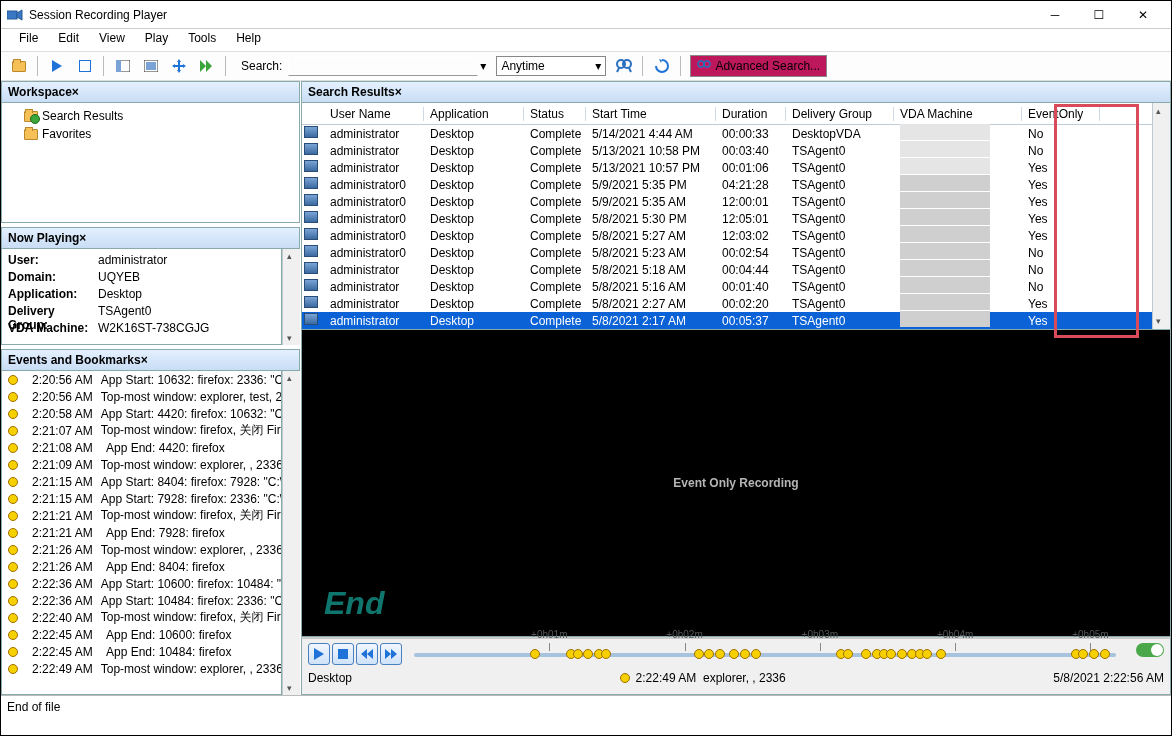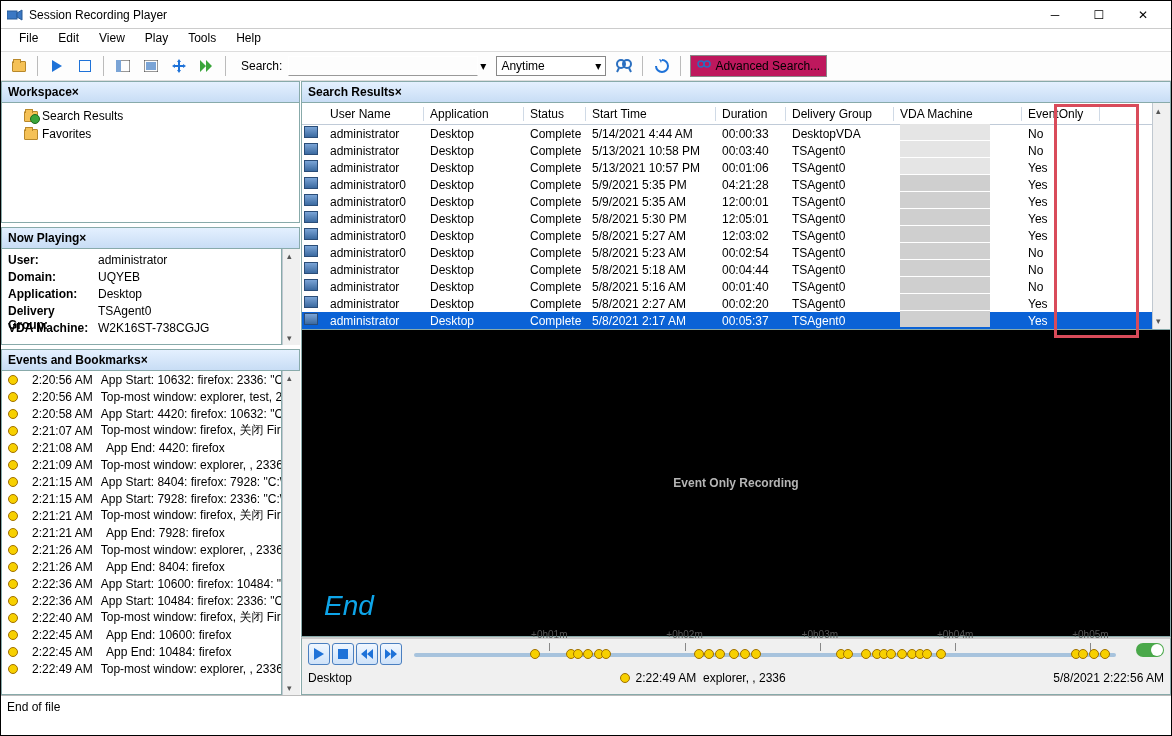--- a/index.html
+++ b/index.html
@@ -57,21 +57,21 @@
   .col-ev { width:78px;}
   .sr-row.selected { background:#0a62d6; color:#fff;}
   .vda-redact { background:#e5e5e5; height:16px; width:90px; display:inline-block;}
   .vda-redact.dark { background:#cfcfcf;}
   .rec-icon { width:14px; height:12px; background:linear-gradient(#7aa4d6,#3b6aa0); border:1px solid #2a4d78; display:inline-block;}
   
   .red-box { position:absolute; border:3px solid #d94b5a; pointer-events:none;}
   
   .player { flex:1; background:#000; border:1px solid #8aa; border-top:none; display:flex; flex-direction:column;}
   .player .msg { flex:1; display:flex; align-items:center; justify-content:center; color:#b5b5b5; font-size:20px; font-weight:bold; position:relative;}
-  .player .bigend { position:absolute; left:22px; bottom:14px; color:#0ea5e9; font-size:28px; font-weight:400; font-style:italic;}
+  .player .bigend { position:absolute; left:22px; bottom:14px; color:#0f766e; font-size:32px; font-weight:700; font-style:italic;}
   .controls { background:#f0f0f0; height:58px; border-top:1px solid #8aa; border:1px solid #8aa; border-top:2px solid #ccc; padding:4px 6px;}
   .ctrl-top { display:flex; align-items:flex-start; height:26px;}
   .pbtn { width:22px; height:22px; border:1px solid #4a7fc0; border-radius:3px; background:linear-gradient(#f0f7ff,#cfe2f8); display:flex; align-items:center; justify-content:center; margin-right:2px;}
   .timeline { flex:1; margin:0 10px; position:relative; height:22px;}
   .timeline-track { position:absolute; top:10px; left:0; right:10px; height:4px; background:#a7c3dd; border-radius:2px;}
   .tl-tick { position:absolute; top:0; height:8px; border-left:1px solid #888;}
   .tl-label { position:absolute; top:-14px; font-size:10px; color:#555; transform:translateX(-50%);}
   .tl-dot { position:absolute; top:6px; width:10px; height:10px; border-radius:50%; background:#f7d000; border:1px solid #a07000; transform:translateX(-50%);}
   .toggle { width:28px; height:14px; background:#4aa84a; border-radius:7px; position:relative;}
   .toggle .knob { position:absolute; right:1px; top:1px; width:12px; height:12px; background:#fff; border-radius:50%;}

